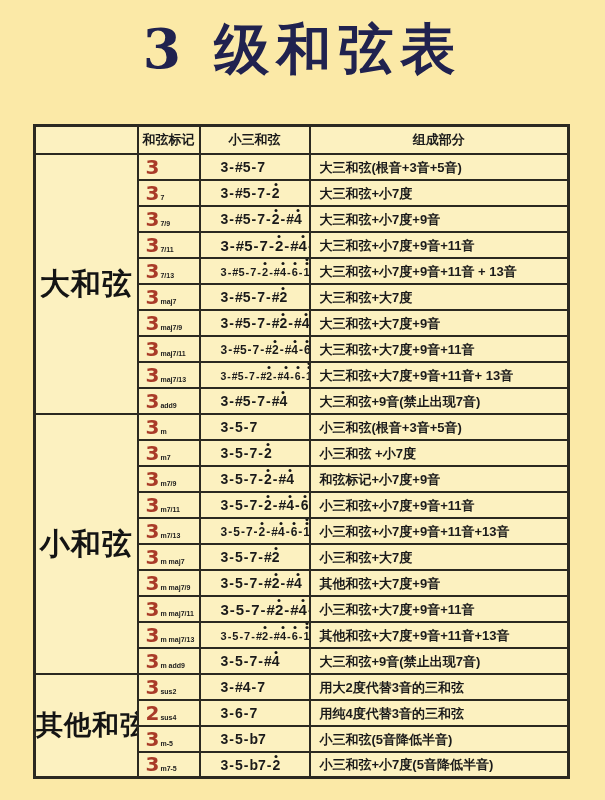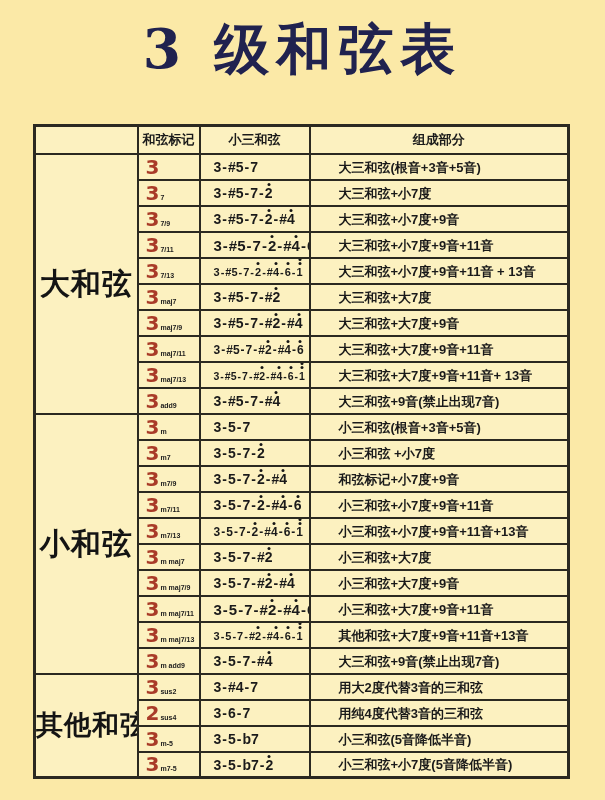--- a/index.html
+++ b/index.html
@@ -49,35 +49,35 @@
   .mark-num{
     color:var(--red);font-size:20px;font-weight:700;line-height:1;
     font-family:"DejaVu Sans",sans-serif;
   }
   .mark-suffix{
     font-size:12px;font-weight:700;color:#1c1c1c;margin-left:1px;
     white-space:nowrap;line-height:1;
   }
   td.notes-cell{vertical-align:middle;}
   .notes-line{
-    display:inline-block;padding-left:13px;white-space:nowrap;
+    display:inline-block;padding-left:20px;white-space:nowrap;
     font-size:14px;font-weight:600;line-height:15px;margin-top:3px;
   }
   .tok{display:inline-block;}
   .dg{position:relative;display:inline-block;line-height:15px;}
   .dots{
     position:absolute;left:50%;bottom:100%;transform:translateX(-50%);
     display:flex;flex-direction:column;align-items:center;gap:1px;
     margin-bottom:0px;
   }
   .dots i{width:3px;height:3px;border-radius:50%;background:#161616;display:block;}
   .sep{display:inline-block;margin:0 1px;}
   td.comp-cell{vertical-align:middle;}
   .comp-text{
-    display:inline-block;padding-left:28px;white-space:nowrap;
+    display:inline-block;padding-left:9px;white-space:nowrap;
     font-size:13px;font-weight:600;line-height:1;
   }
 </style>
 </head>
 <body>
 
 <div class="title">3 级和弦表</div>
 
 <table class="chords">
   <colgroup>
@@ -328,21 +328,21 @@
           <span class="mark-line">
             <span class="mark-num">3</span>
             <span class="mark-suffix" style="font-size: 7px;">m maj7/9</span>
           </span>
         </td>
         <td class="notes-cell"><span class="notes-line"><span class="tok"><span class="dg">3</span></span><span class="sep">-</span><span class="tok"><span class="dg">5</span></span><span class="sep">-</span><span class="tok"><span class="dg">7</span></span><span class="sep">-</span><span class="tok"><span class="acc">#</span><span class="dg">2<span class="dots">
                   <i></i>
                 </span></span></span><span class="sep">-</span><span class="tok"><span class="acc">#</span><span class="dg">4<span class="dots">
                   <i></i>
                 </span></span></span></span></td>
-        <td class="comp-cell"><span class="comp-text">小三和弦+大7度+9音</span></td>
+        <td class="comp-cell"><span class="comp-text">其他和弦+大7度+9音</span></td>
       </tr>
       <tr>
         <td class="mark-cell">
           <span class="mark-line">
             <span class="mark-num">3</span>
             <span class="mark-suffix" style="font-size: 7px;">m maj7/11</span>
           </span>
         </td>
         <td class="notes-cell"><span class="notes-line" style="font-size: 15px;"><span class="tok"><span class="dg">3</span></span><span class="sep">-</span><span class="tok"><span class="dg">5</span></span><span class="sep">-</span><span class="tok"><span class="dg">7</span></span><span class="sep">-</span><span class="tok"><span class="acc">#</span><span class="dg">2<span class="dots">
                   <i></i>

